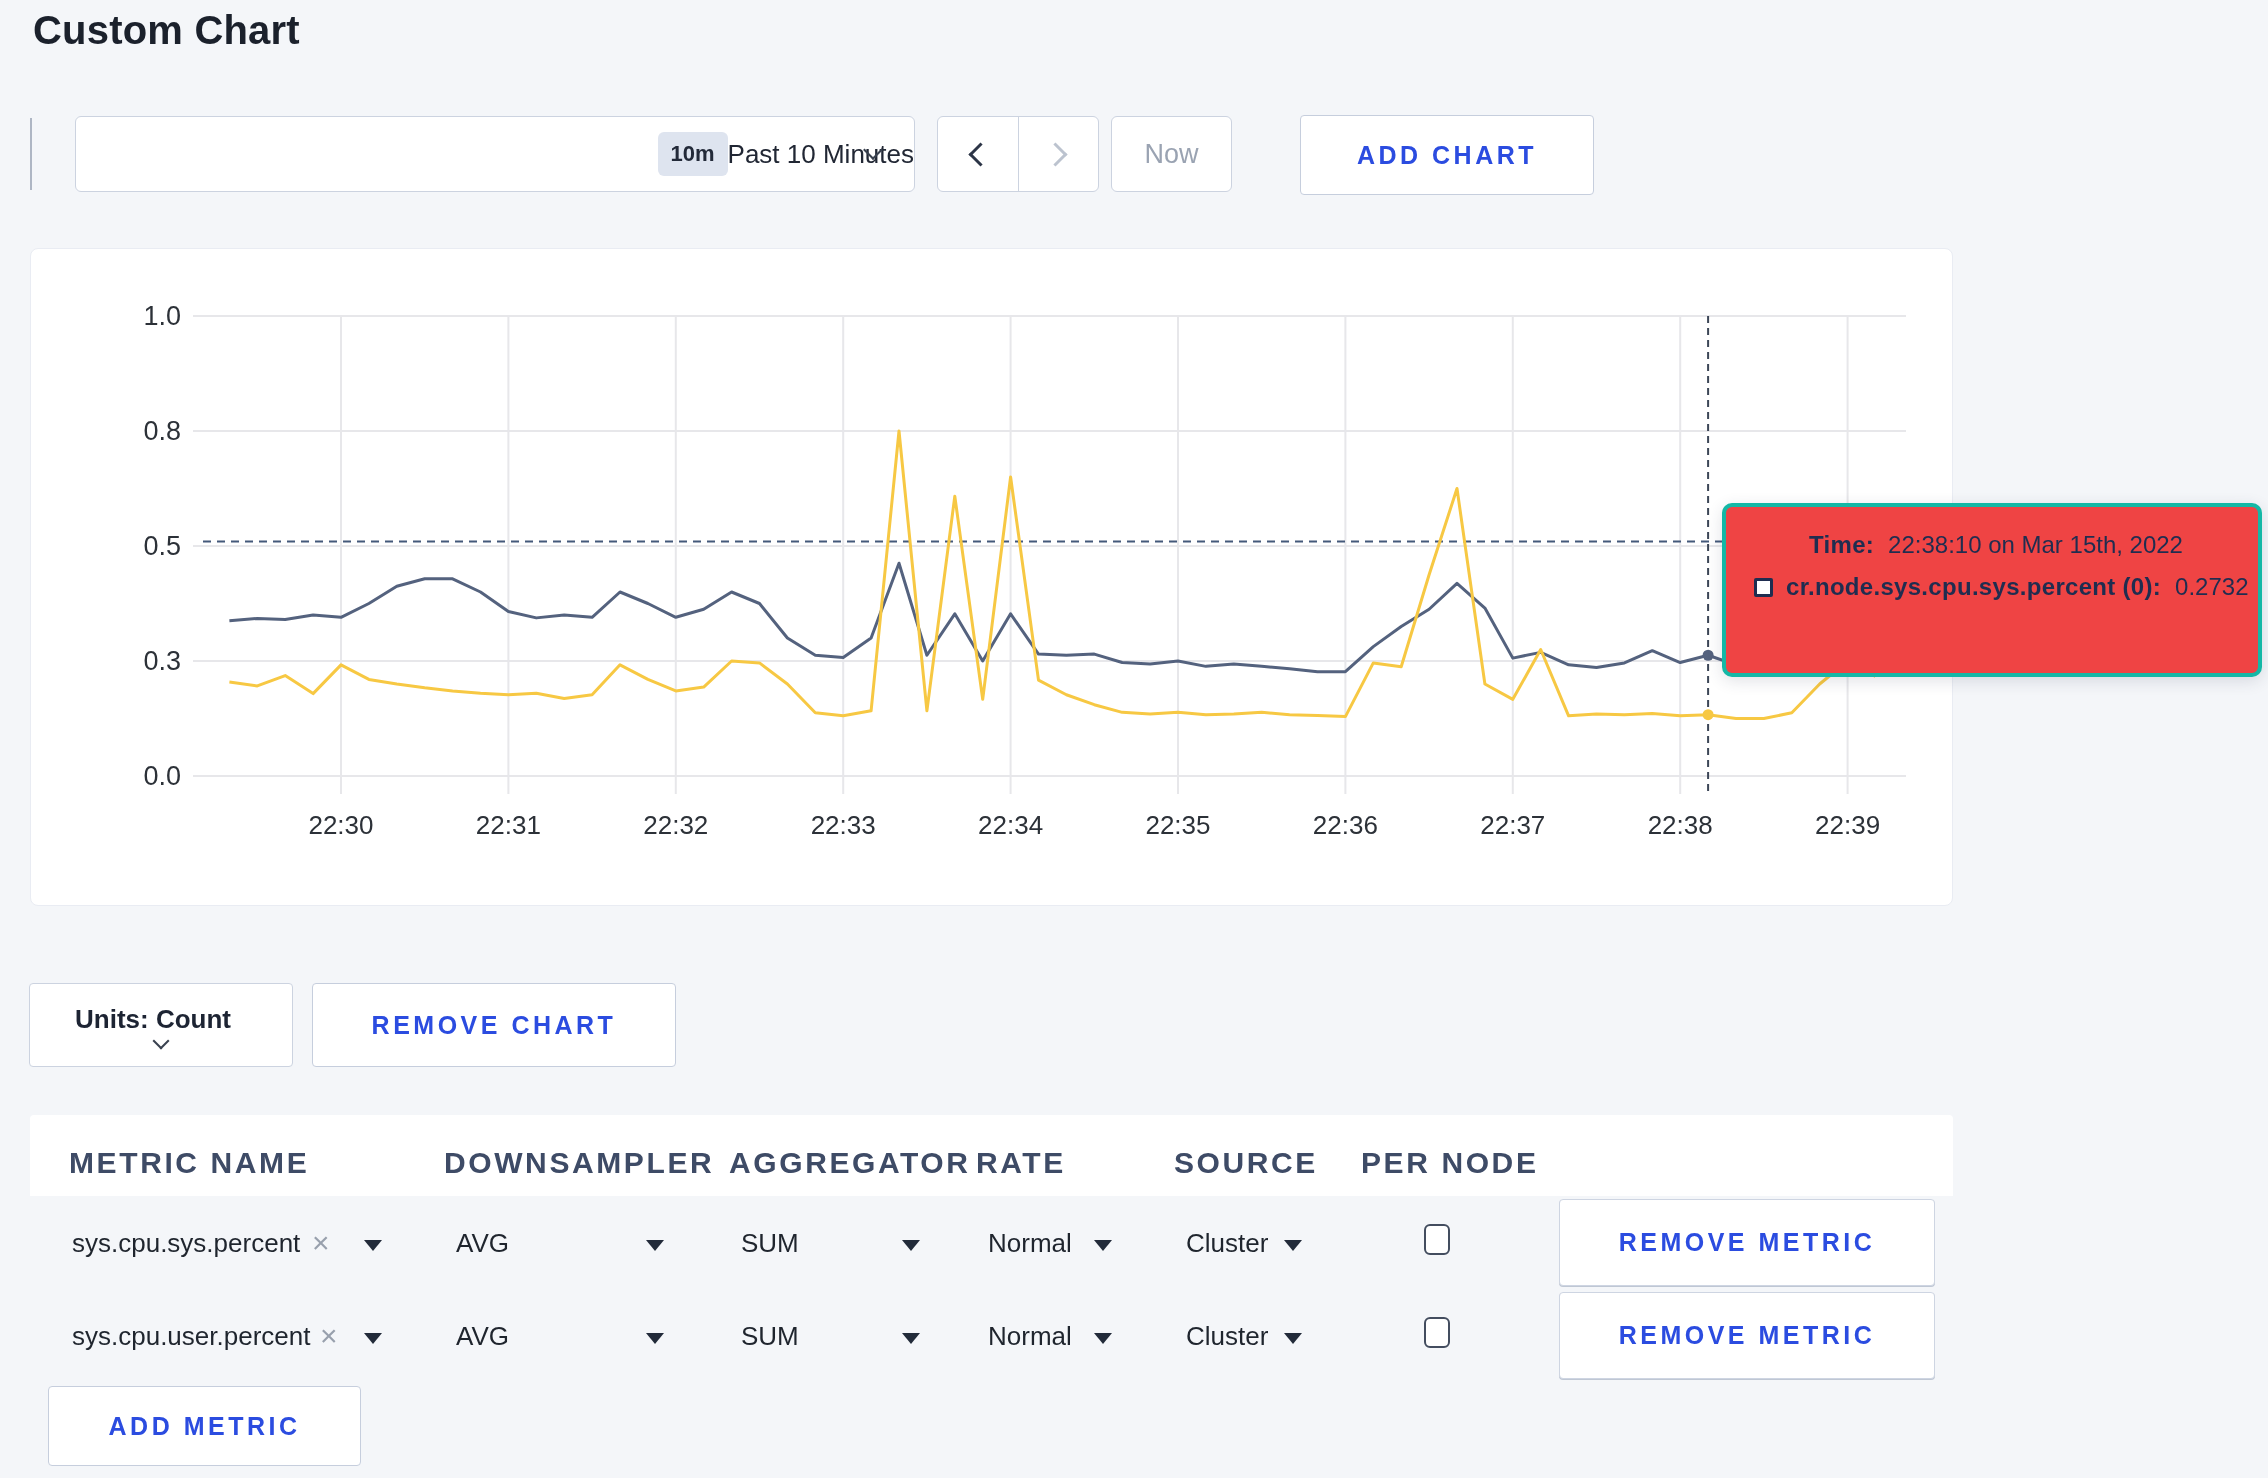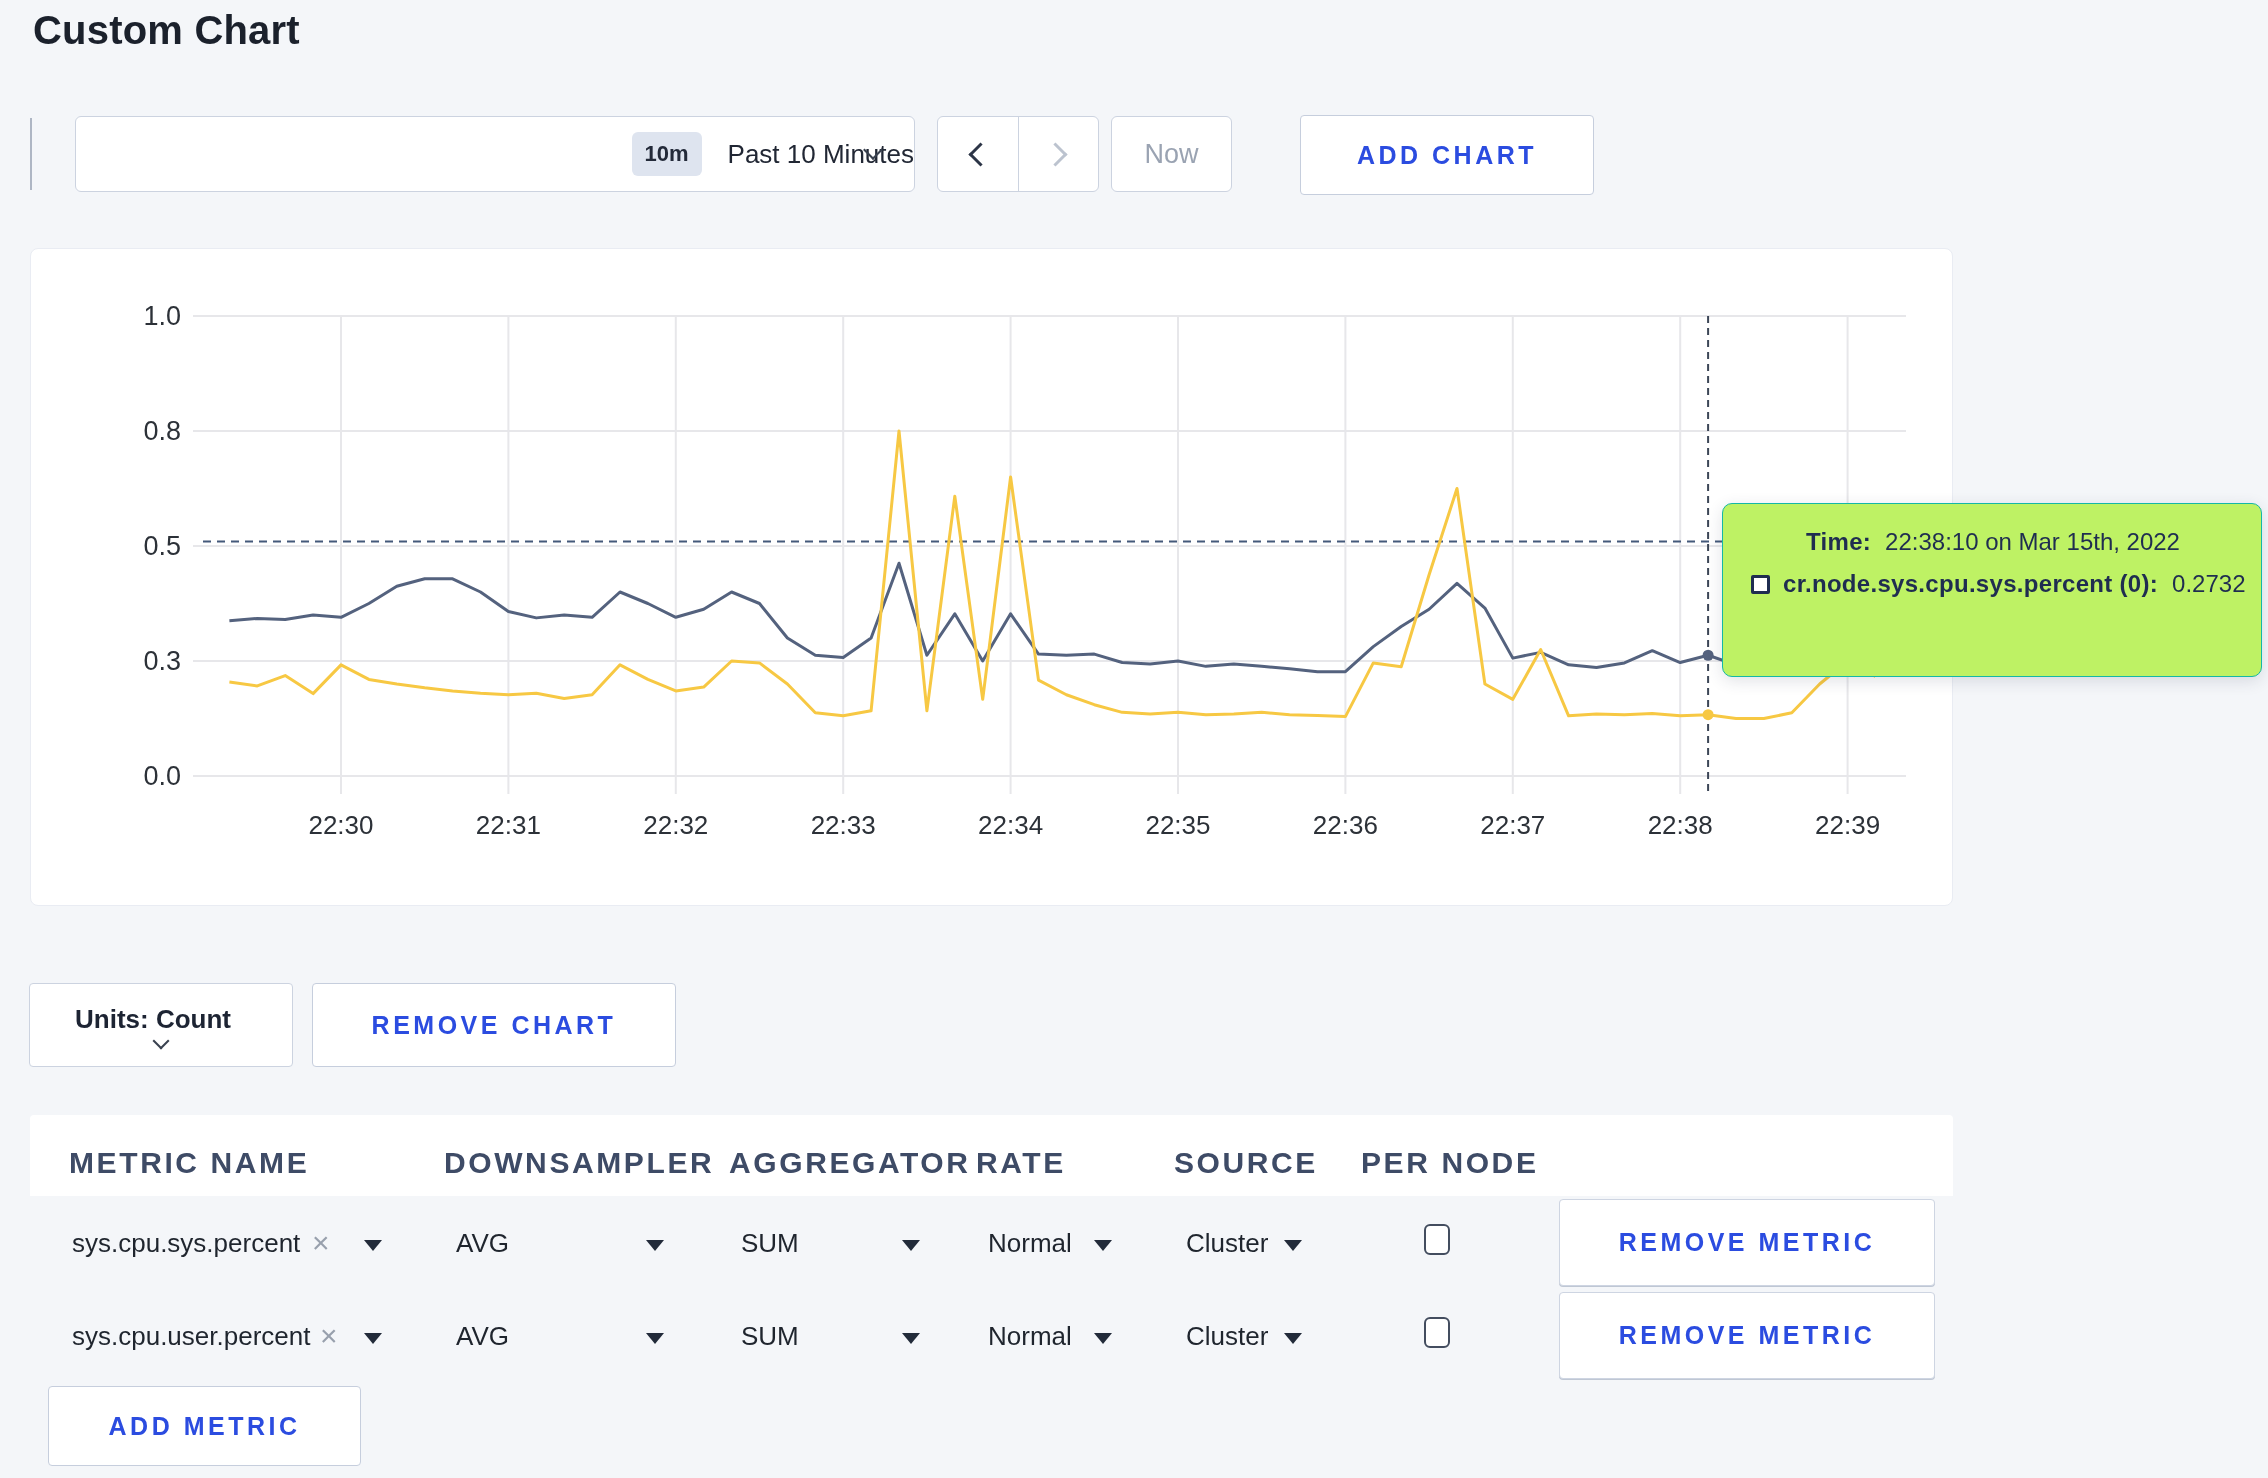--- a/index.html
+++ b/index.html
@@ -23,21 +23,21 @@
   #toolbar-divider { left:30px; top:118px; width:2px; height:72px; background:#aeb6c4; }
   .box {
     background:#ffffff; border:1px solid #ccd3e0; border-radius:6px;
     display:flex; align-items:center;justify-content:flex-end;
   }
   #time-dropdown { left:75px; top:116px; width:840px; height:76px; cursor:pointer; }
   #time-badge {
     margin-left:20px; background:#dee4ef; color:#232a39;
     font-size:22px; font-weight:bold; border-radius:6px; padding:9px 13px;
   }
-  #time-label { margin-left:26px; font-size:26px; font-weight:500; color:#212734; }
+  #time-label { font-size:26px; font-weight:500; color:#212734; }
   .chev { display:inline-block; border-style:solid; border-color:#39414f; border-width:0 2.5px 2.5px 0; padding:6px; transform:rotate(45deg); }
   #time-chevron { position:absolute; right:34px; top:26px; }
 
   #nav-group { left:937px; top:116px; width:162px; height:76px; background:#fff; border:1px solid #ccd3e0; border-radius:6px; display:flex; }
   .nav-btn { flex:1; display:flex; align-items:center; justify-content:center; cursor:pointer; }
   #nav-prev { border-right:1px solid #ccd3e0; }
   .chev-left  { border-style:solid; border-width:0 3.5px 3.5px 0; border-color:#2c3547; padding:7px; transform:rotate(135deg); margin-left:6px; }
   .chev-right { border-style:solid; border-width:0 3.5px 3.5px 0; border-color:#bcc3cf; padding:7px; transform:rotate(-45deg); margin-right:6px; }
 
   #now-button { left:1111px; top:116px; width:121px; height:76px; justify-content:center; font-size:27px; color:#9aa3b2; font-weight:500; cursor:default; }
@@ -52,21 +52,21 @@
   
   #chart-card {
     left:30px; top:248px; width:1923px; height:658px;
     background:#ffffff; border:1px solid #e9ecf3; border-radius:8px;
   }
   #chart-svg { position:absolute; left:0; top:0; }
 
   
   #chart-tooltip {
     left:1722px; top:503px; width:540px; height:174px;
-    background:#bef264; border:1px solid #14b8a6; border-radius:10px;
+    background:#ef4444; border:4px solid #14b8a6; border-radius:10px;
     box-shadow:0 4px 16px rgba(40,50,80,0.14);
     padding:24px 0 0 28px; z-index:5;
   }
   .tip-row { display:flex; align-items:center; margin-bottom:14px; color:#1f2d50; font-size:24px; }
   .tip-swatch { width:19px; height:19px; border:3.5px solid #1f2d50; border-radius:2px; background:#fff; margin-right:13px; flex:none; }
   .tip-indent { margin-left:55px; }
   .tip-label { font-weight:bold; letter-spacing:0.3px; }
   .tip-value { margin-left:14px; font-weight:400; }
 
   

